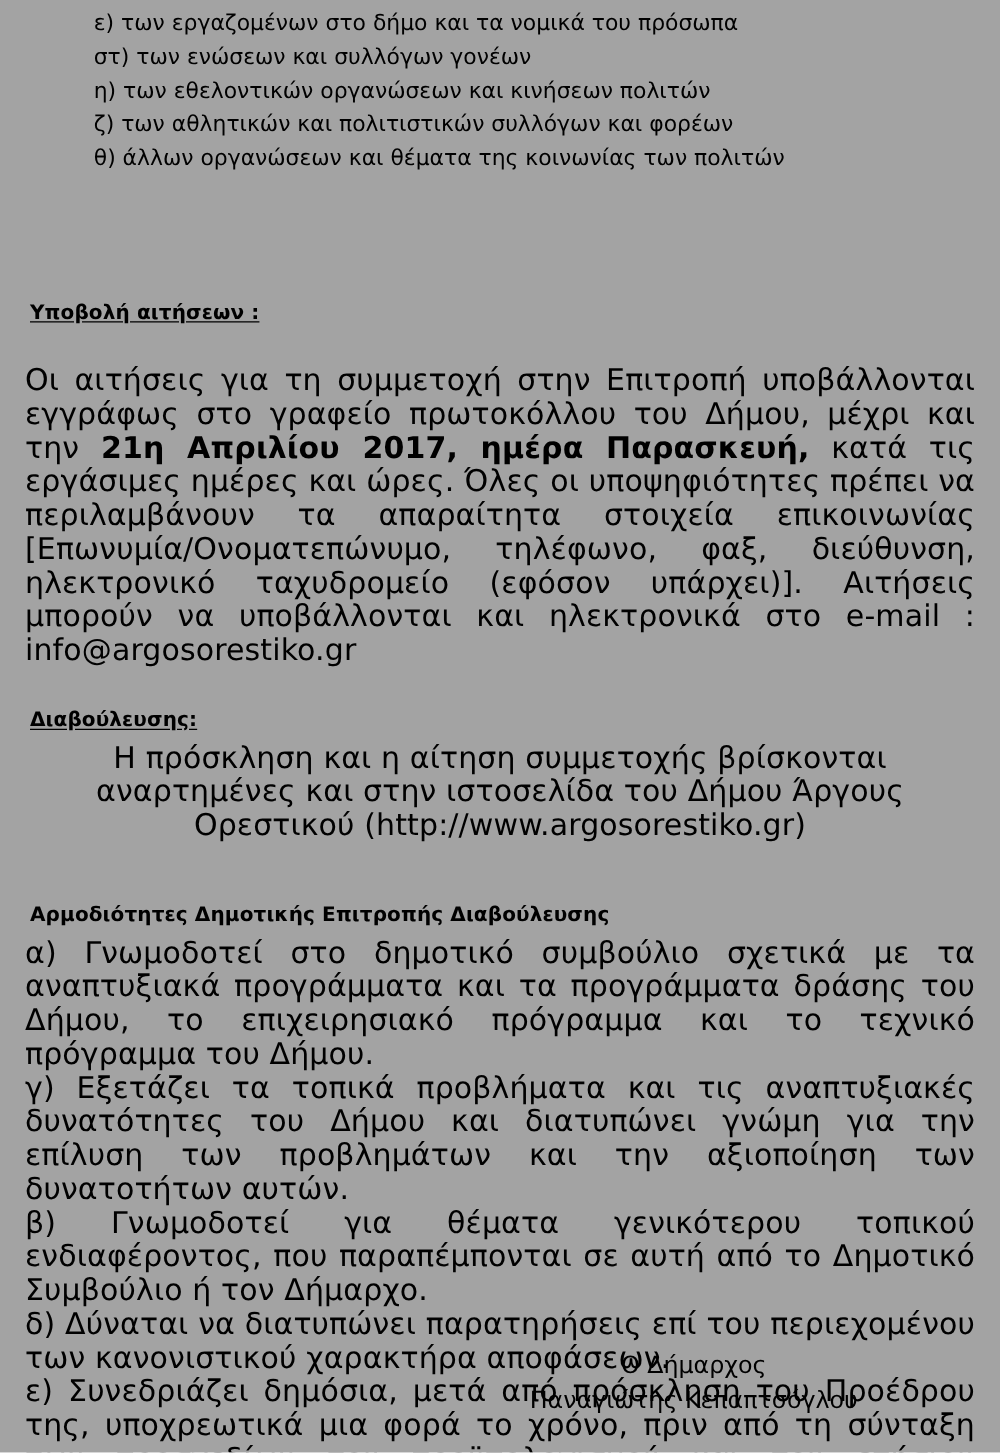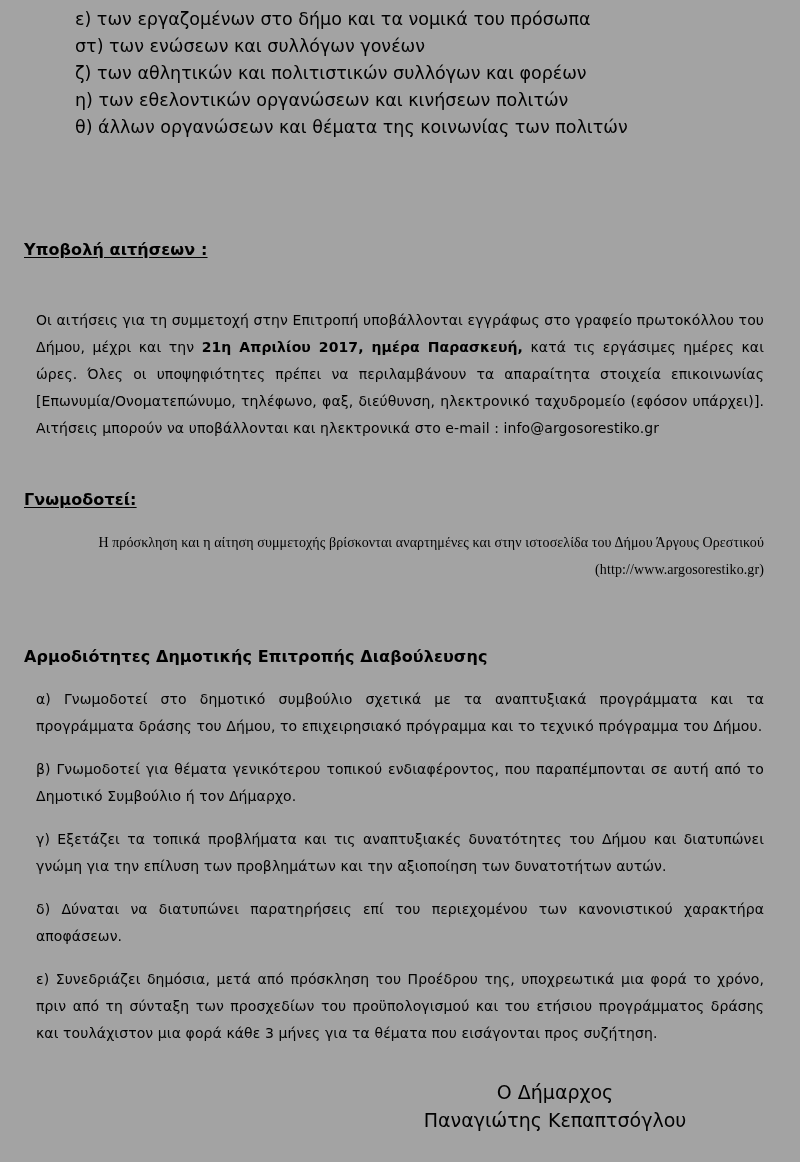--- a/index.html
+++ b/index.html
@@ -55,29 +55,28 @@
     font-size: 16px;
     line-height: 27px;
     margin: 4px;
   }
   .section-heading.underlined {
     text-decoration: underline;
     text-underline-offset: 2px;
   }
 
   .para {
-    font-size: 14px;
+    font-size: 24px;
     line-height: 27px;
-    margin: 16px;
+    margin: 0;
     text-align: justify;
     text-justify: inter-word;
   }
   .para.last-left {
-    text-align: right;
-    font-family: Liberation Serif, serif;
+    text-align: center;
   }
   .para b {
     font-weight: bold;
   }
 
   .spacer-sm { height: 16px; }
   .spacer-md { height: 24px; }
 
   .sig-block {
     position: absolute;
@@ -92,49 +91,49 @@
   }
 </style>
 </head>
 <body>
 
 <div class="page">
 
   <div class="intro-list">
     <div class="list-line">ε) των εργαζομένων στο δήμο και τα νομικά του πρόσωπα</div>
     <div class="list-line">στ) των ενώσεων και συλλόγων γονέων</div>
+    <div class="list-line">η) των εθελοντικών οργανώσεων και κινήσεων πολιτών</div>
     <div class="list-line">ζ) των αθλητικών και πολιτιστικών συλλόγων και φορέων</div>
-    <div class="list-line">η) των εθελοντικών οργανώσεων και κινήσεων πολιτών</div>
     <div class="list-line">θ) άλλων οργανώσεων και θέματα της κοινωνίας των πολιτών</div>
   </div>
 
   <div class="body-col doc-text">
 
     <div class="section-heading underlined">Υποβολή αιτήσεων :</div>
 
     <div class="spacer-md"></div>
 
     <p class="para"><span>Οι αιτήσεις για τη συμμετοχή στην Επιτροπή υποβάλλονται εγγράφως στο γραφείο πρωτοκόλλου του Δήμου, μέχρι και την </span><b>21η Απριλίου 2017, ημέρα Παρασκευή,</b><span> κατά τις εργάσιμες ημέρες και ώρες. Όλες οι υποψηφιότητες πρέπει να περιλαμβάνουν τα απαραίτητα στοιχεία επικοινωνίας [Επωνυμία/Ονοματεπώνυμο, τηλέφωνο, φαξ, διεύθυνση, ηλεκτρονικό ταχυδρομείο (εφόσον υπάρχει)]. Αιτήσεις μπορούν να υποβάλλονται και ηλεκτρονικά στο e-mail : info@argosorestiko.gr</span></p>
 
     <div class="spacer-md"></div>
 
-    <div class="section-heading underlined"> Γνωμοδοτεί:</div>
+    <div class="section-heading underlined"> Διαβούλευσης:</div>
 
     <p class="para last-left">Η πρόσκληση και η αίτηση συμμετοχής βρίσκονται αναρτημένες και στην ιστοσελίδα του Δήμου Άργους Ορεστικού (http://www.argosorestiko.gr)</p>
 
     <div class="spacer-md"></div>
 
 
     <div class="spacer-sm"></div>
 
     <div class="section-heading">Αρμοδιότητες Δημοτικής Επιτροπής Διαβούλευσης</div>
 
     <p class="para">α) Γνωμοδοτεί στο δημοτικό συμβούλιο σχετικά με τα αναπτυξιακά προγράμματα και τα προγράμματα δράσης του Δήμου, το επιχειρησιακό πρόγραμμα και το τεχνικό πρόγραμμα του Δήμου.</p>
+    <p class="para">γ) Εξετάζει τα τοπικά προβλήματα και τις αναπτυξιακές δυνατότητες του Δήμου και διατυπώνει γνώμη για την επίλυση των προβλημάτων και την αξιοποίηση των δυνατοτήτων αυτών.</p>
     <p class="para">β) Γνωμοδοτεί για θέματα γενικότερου τοπικού ενδιαφέροντος, που παραπέμπονται σε αυτή από το Δημοτικό Συμβούλιο ή τον Δήμαρχο.</p>
-    <p class="para">γ) Εξετάζει τα τοπικά προβλήματα και τις αναπτυξιακές δυνατότητες του Δήμου και διατυπώνει γνώμη για την επίλυση των προβλημάτων και την αξιοποίηση των δυνατοτήτων αυτών.</p>
     <p class="para">δ) Δύναται να διατυπώνει παρατηρήσεις επί του περιεχομένου των κανονιστικού χαρακτήρα αποφάσεων.</p>
     <p class="para">ε) Συνεδριάζει δημόσια, μετά από πρόσκληση του Προέδρου της, υποχρεωτικά μια φορά το χρόνο, πριν από τη σύνταξη των προσχεδίων του προϋπολογισμού και του ετήσιου προγράμματος δράσης και τουλάχιστον μια φορά κάθε 3 μήνες για τα θέματα που εισάγονται προς συζήτηση.</p>
   </div>
 
   <div class="sig-block">
     <div class="sig-line">Ο Δήμαρχος</div>
     <div class="sig-line">Παναγιώτης Κεπαπτσόγλου</div>
   </div>
 
 </div>

